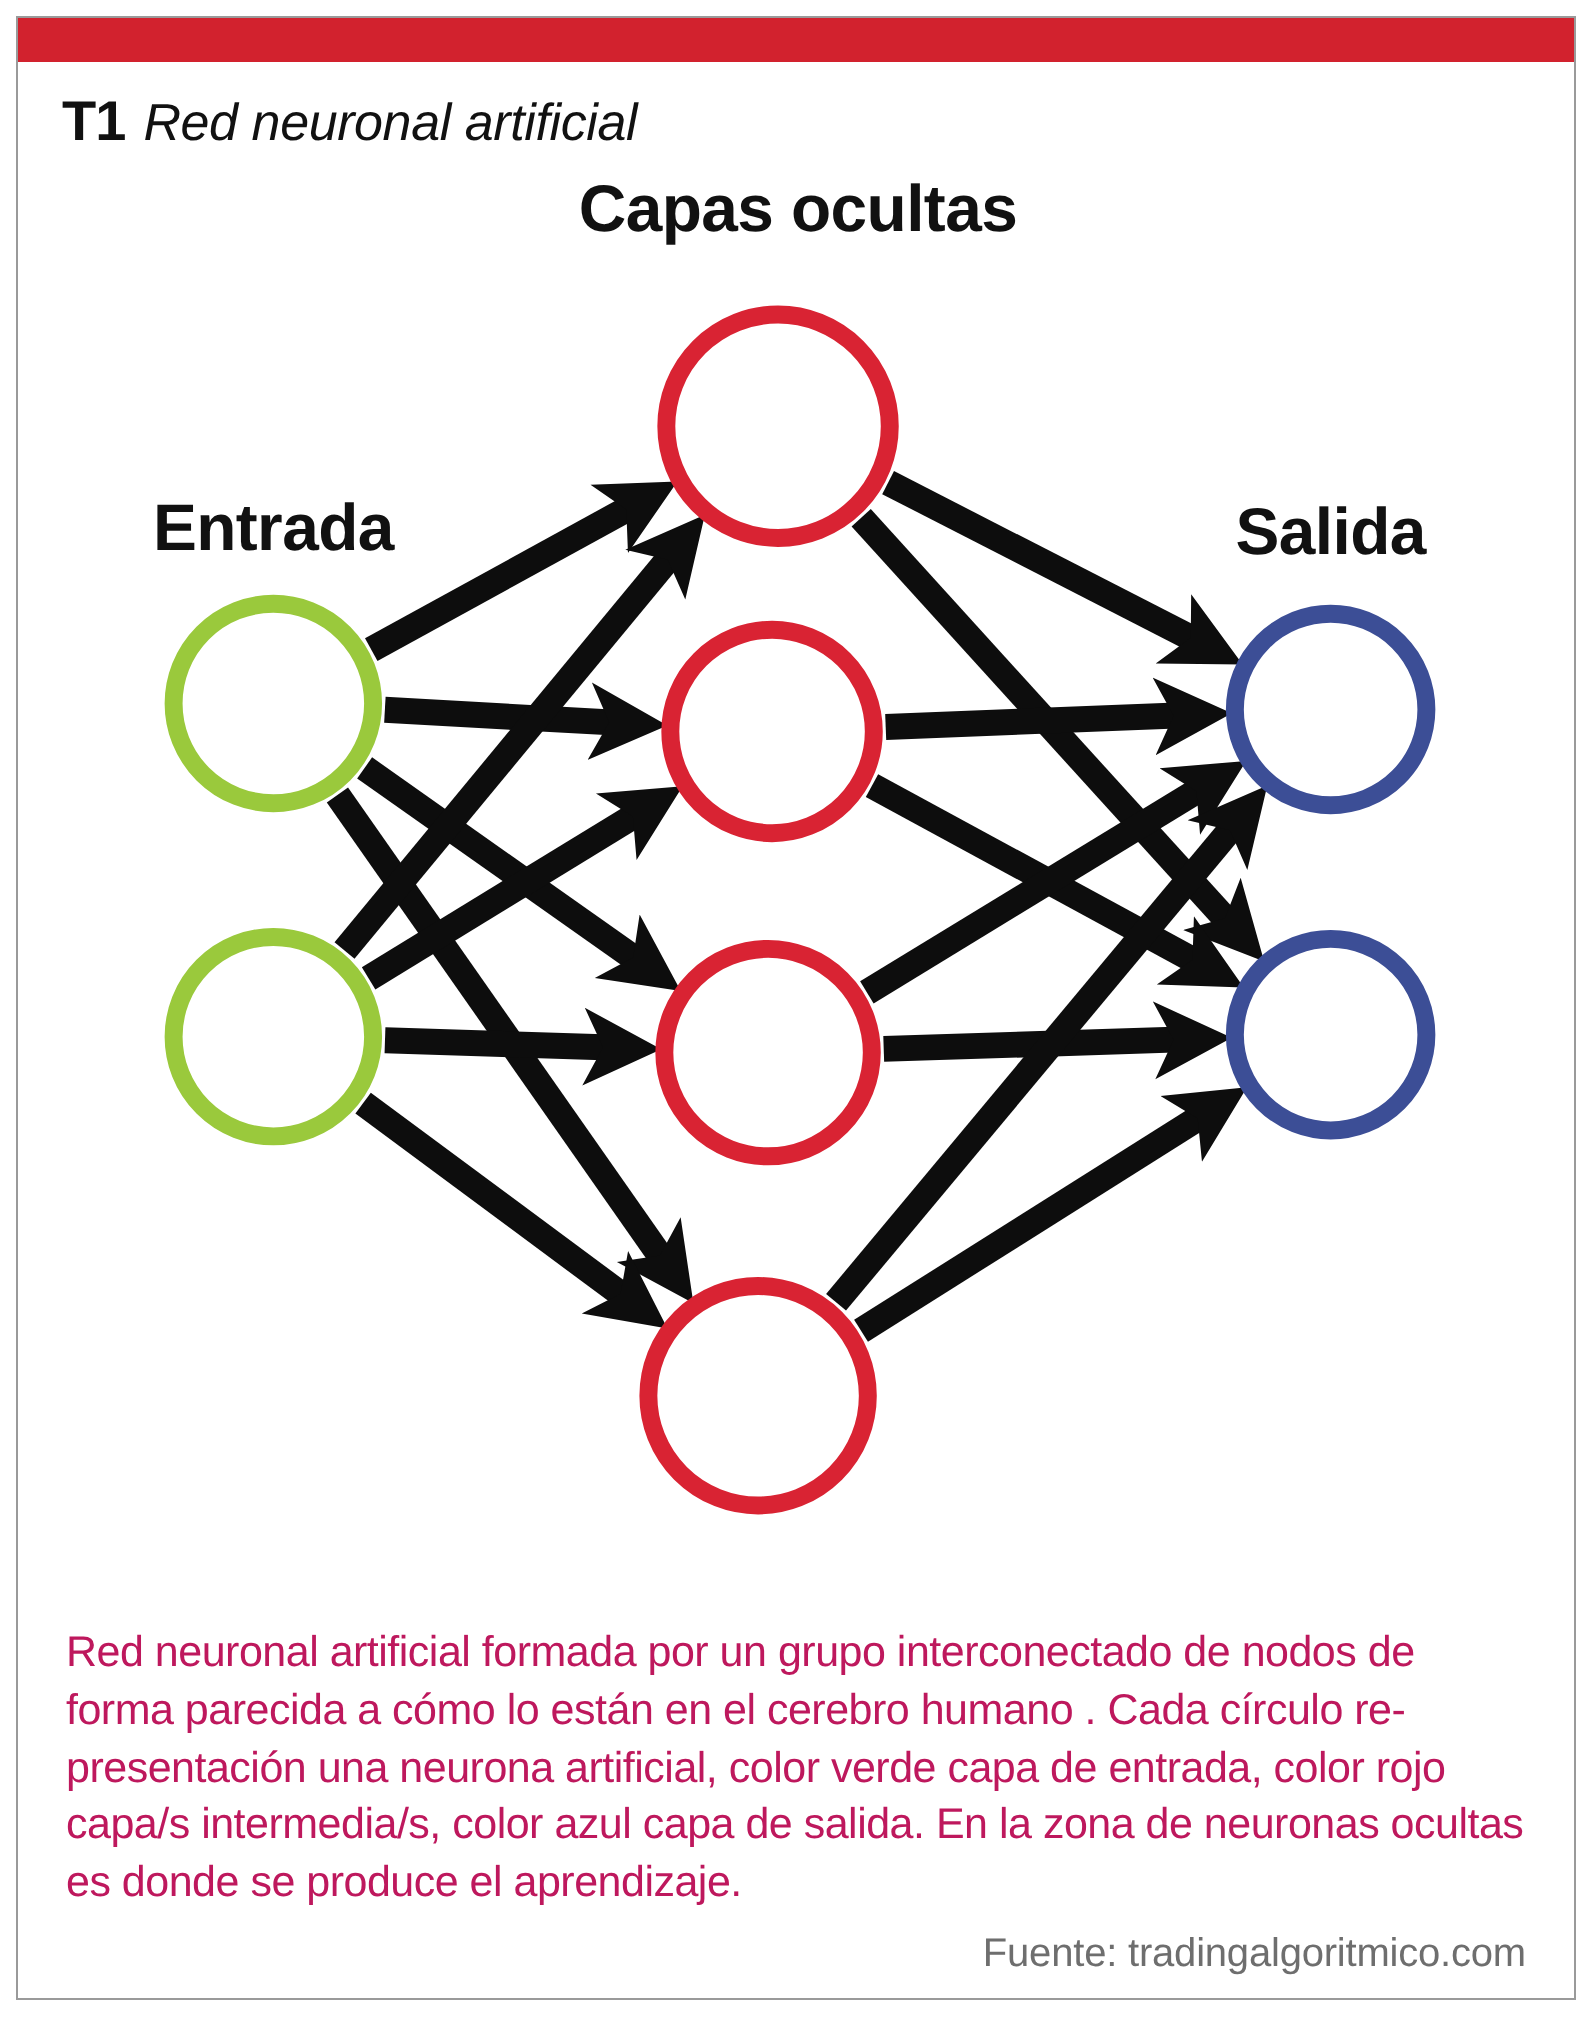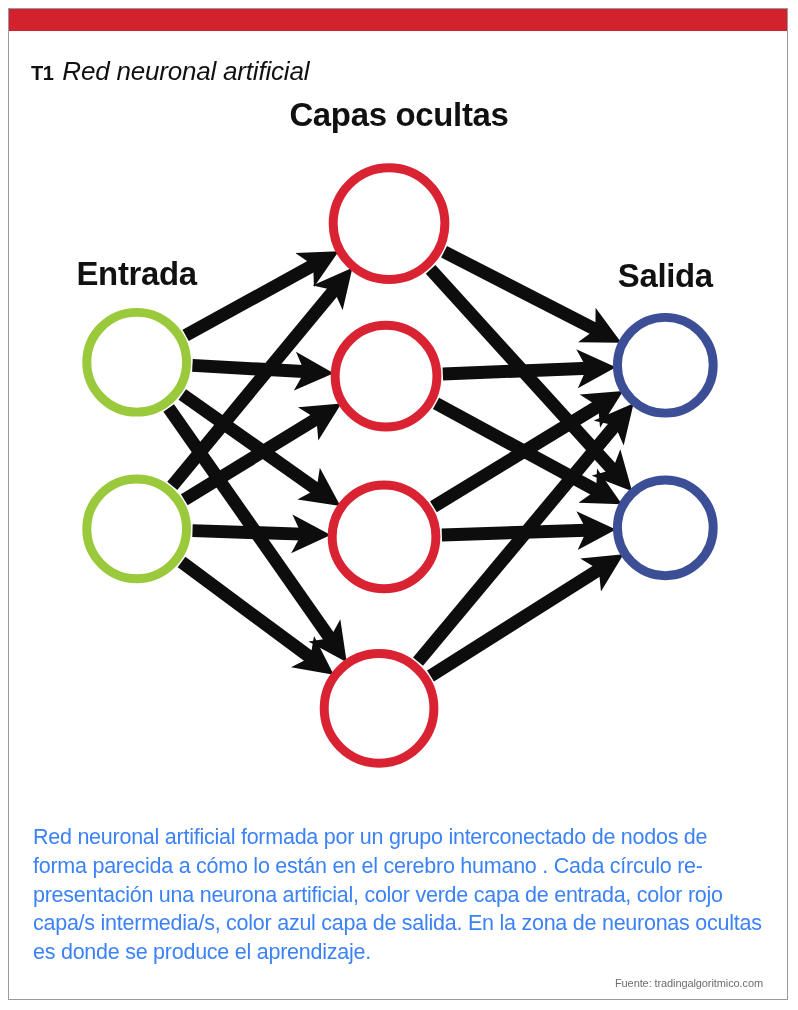--- a/index.html
+++ b/index.html
@@ -37,25 +37,24 @@
 
   .title-row {
     flex: 0 0 auto;
     padding: 14px 0 8px 22px;
     display: flex;
     align-items: baseline;
     gap: 9px;
     white-space: nowrap;
   }
   .title-tag {
-    font-size: 20px;
+    font-size: 28px;
     font-weight: bold;
     letter-spacing: -0.5px;
     color: #111111;
-    margin-top: 17px;
   }
   .title-text {
     font-size: 26px;
     font-weight: normal;
     letter-spacing: -0.2px;
     color: #111111;
     font-style: italic;
   }
 
   .diagram-wrap {
@@ -79,29 +78,29 @@
     letter-spacing: -0.3px;
   }
 
   .caption-block {
     flex: 0 0 auto;
     padding: 4px 24px 10px 24px;
   }
   .caption-text {
     font-size: 21.5px;
     line-height: 1.34;
-    color: #3b82f6;
+    color: #be185d;
     margin: 0;
     text-align: left;
     letter-spacing: -0.25px;
   }
   .source-line {
     margin: 10px 0 0 0;
     text-align: right;
-    font-size: 11px;
+    font-size: 20px;
     color: #6e6e6e;
     letter-spacing: -0.1px;
   }
 </style>
 </head>
 <body>
 
 <div class="figure-card">
 
   <div class="accent-bar"></div>

